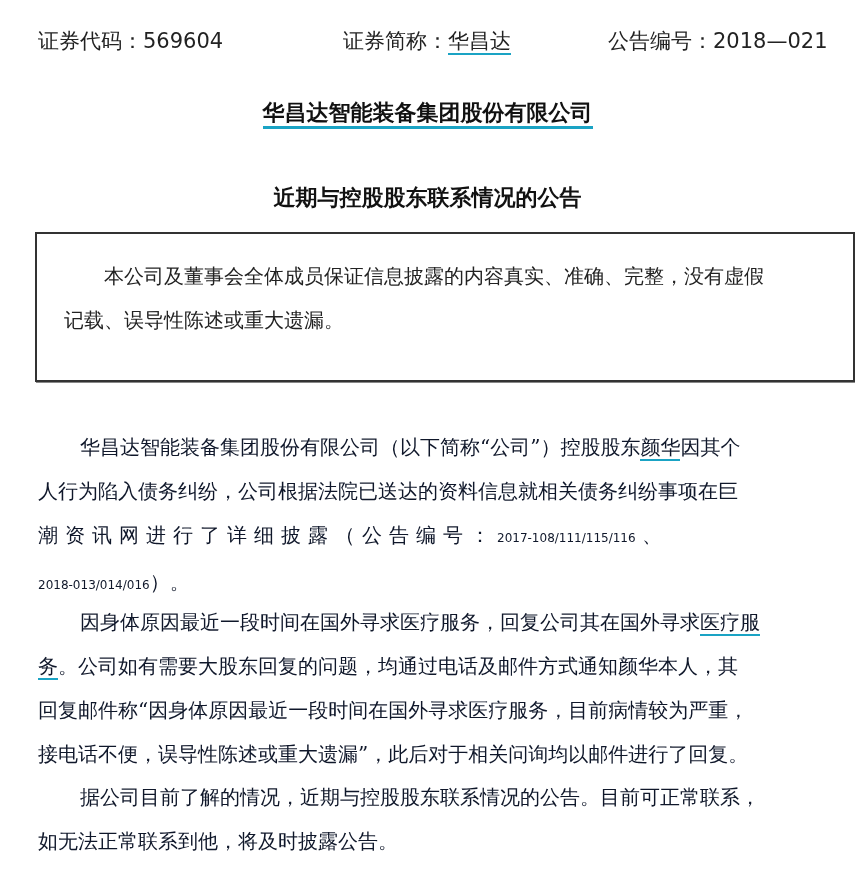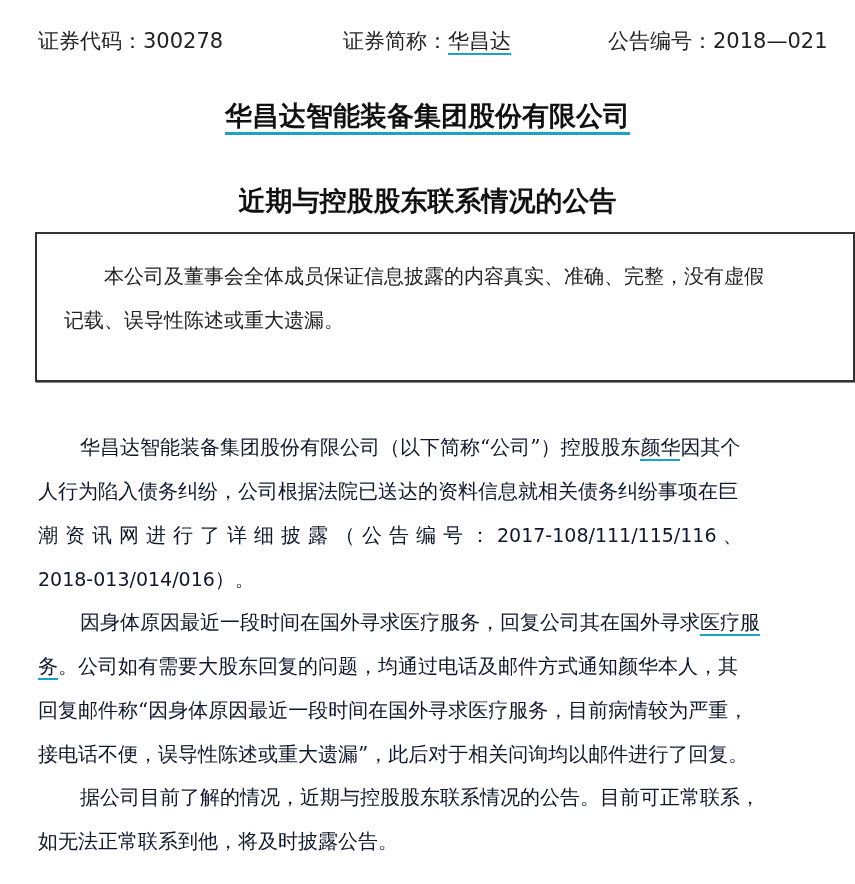--- a/index.html
+++ b/index.html
@@ -12,52 +12,52 @@
       position:absolute; top:26px; left:38px; width:790px; height:30px;
       font-size:21px; line-height:30px;
       font-family:"DejaVu Sans", "Liberation Sans", sans-serif;
       color:#222;
     }
     .header-row .cell { position:absolute; top:0; white-space:nowrap; }
     .hl { text-decoration:none; border-bottom:2px solid #1aa3c4; padding-bottom:0;text-align:center; }
     .title {
       position:absolute; left:0; width:855px; text-align:center;
       font-family:"DejaVu Sans", "Liberation Sans", sans-serif;
-      font-weight:bold; font-size:27px; color:#111; white-space:nowrap;
+      font-weight:bold; font-size:22px; color:#111; white-space:nowrap;
     }
     .title-1 { top:98px; }
     .title-1 span { border-bottom:3px solid #1aa3c4; padding-bottom:1px; }
     .title-2 { top:183px; }
     .notice-box {
       position:absolute; left:35px; top:232px; width:820px; height:150px;
       border:2px solid #333; border-right-width:2px; box-sizing:border-box;
       box-shadow:1px 1px 0 #888;
     }
     .notice-text {
       position:absolute; left:27px; top:20px; width:795px;
       font-size:20px; line-height:44px; color:#222; text-indent:40px;
     }
     .para {
       position:absolute; left:38px; width:790px;
       font-size:20px; line-height:44px; color:#0f172a;
       text-indent:42px; text-align:justify;
     }
-    .num { font-family:"DejaVu Sans", "Liberation Sans", sans-serif; font-size:19px; }
+    .num { font-family:"DejaVu Sans", "Liberation Sans", sans-serif; font-size:12px; }
     .p1 { top:425px; }
     .p2 { top:600px; }
     .p3 { top:775px; }
     .line { display:block; white-space:nowrap; }
     .spread { letter-spacing:7px; }
   </style>
 </head>
 <body>
 
 <div class="header-row">
   <span class="cell" style="left:0;">
-    <span>证券代码：</span><span>300278</span>
+    <span>证券代码：</span><span>569604</span>
   </span>
   <span class="cell" style="left:305px;">
     <span>证券简称：</span><span class="hl">华昌达</span>
   </span>
   <span class="cell" style="left:570px;">
     <span>公告编号：</span><span>2018—021</span>
   </span>
 </div>
 
 <div class="title title-1">

